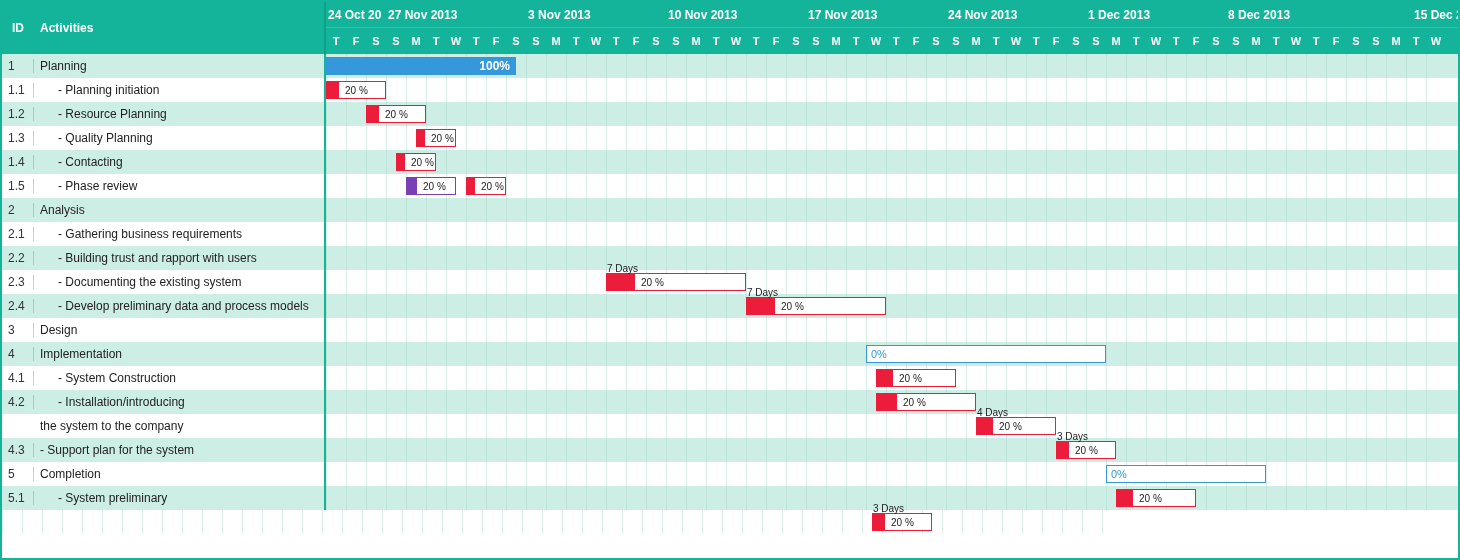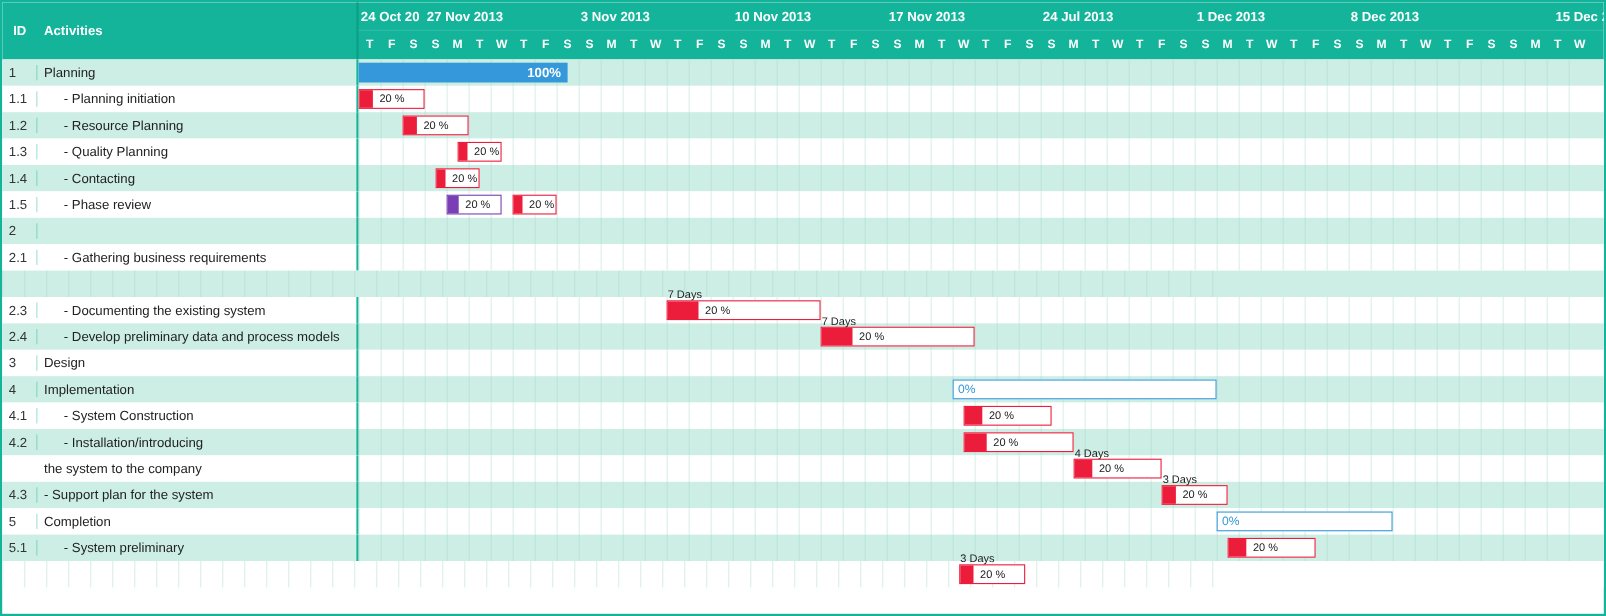--- a/index.html
+++ b/index.html
@@ -189,21 +189,21 @@
       <div class="col-id">ID</div>
       <div class="col-act">Activities</div>
     </div>
     <div class="right">
       <div class="date-row" id="date-row">
           <div class="date-lbl" style="left: 0px;">24 Oct 20</div>
           <div class="date-lbl" style="left: 60px;">27 Nov 2013</div>
           <div class="date-lbl" style="left: 200px;">3 Nov 2013</div>
           <div class="date-lbl" style="left: 340px;">10 Nov 2013</div>
           <div class="date-lbl" style="left: 480px;">17 Nov 2013</div>
-          <div class="date-lbl" style="left: 620px;">24 Jul 2013</div>
+          <div class="date-lbl" style="left: 620px;">24 Nov 2013</div>
           <div class="date-lbl" style="left: 760px; text-align: center;">1 Dec 2013</div>
           <div class="date-lbl" style="left: 900px;">8 Dec 2013</div>
           <div class="date-lbl" style="left: 1040px; margin-left: 46px;">15 Dec 2013</div>
         </div>
       <div class="day-row" id="day-row">
           <div class="day-lbl" style="left: 0px;">T</div>
           <div class="day-lbl" style="left: 20px;">F</div>
           <div class="day-lbl" style="left: 40px;">S</div>
           <div class="day-lbl" style="left: 60px;">S</div>
           <div class="day-lbl" style="left: 80px;">M</div>
@@ -668,20 +668,21 @@
           </div>
           <div class="bar task-red" style="left: 140px; width: 40px;">
             <div class="prog-red" style="width: 20%;"></div>
             <div class="pct" style="left: 10px;">20 %</div>
           </div>
         </div>
       </div>
       <div class="row odd">
         <div class="left-cell">
           <div class="id-cell">2</div>
+          <div class="act-cell">Analysis</div>
         </div>
         <div class="right-cell">
           <div class="grid-line" style="left: 0px;"></div>
           <div class="grid-line" style="left: 20px;"></div>
           <div class="grid-line" style="left: 40px;"></div>
           <div class="grid-line" style="left: 60px;"></div>
           <div class="grid-line" style="left: 80px;"></div>
           <div class="grid-line" style="left: 100px;"></div>
           <div class="grid-line" style="left: 120px;"></div>
           <div class="grid-line" style="left: 140px;"></div>
@@ -793,20 +794,24 @@
           <div class="grid-line" style="left: 980px;"></div>
           <div class="grid-line" style="left: 1000px;"></div>
           <div class="grid-line" style="left: 1020px;"></div>
           <div class="grid-line" style="left: 1040px;"></div>
           <div class="grid-line" style="left: 1060px;"></div>
           <div class="grid-line" style="left: 1080px;"></div>
           <div class="grid-line" style="left: 1100px;"></div>
         </div>
       </div>
       <div class="row odd">
+        <div class="left-cell">
+          <div class="id-cell">2.2</div>
+          <div class="act-cell indent">-  Building trust and rapport with users</div>
+        </div>
         <div class="right-cell">
           <div class="grid-line" style="left: 0px;"></div>
           <div class="grid-line" style="left: 20px;"></div>
           <div class="grid-line" style="left: 40px;"></div>
           <div class="grid-line" style="left: 60px;"></div>
           <div class="grid-line" style="left: 80px;"></div>
           <div class="grid-line" style="left: 100px;"></div>
           <div class="grid-line" style="left: 120px;"></div>
           <div class="grid-line" style="left: 140px;"></div>
           <div class="grid-line" style="left: 160px;"></div>

